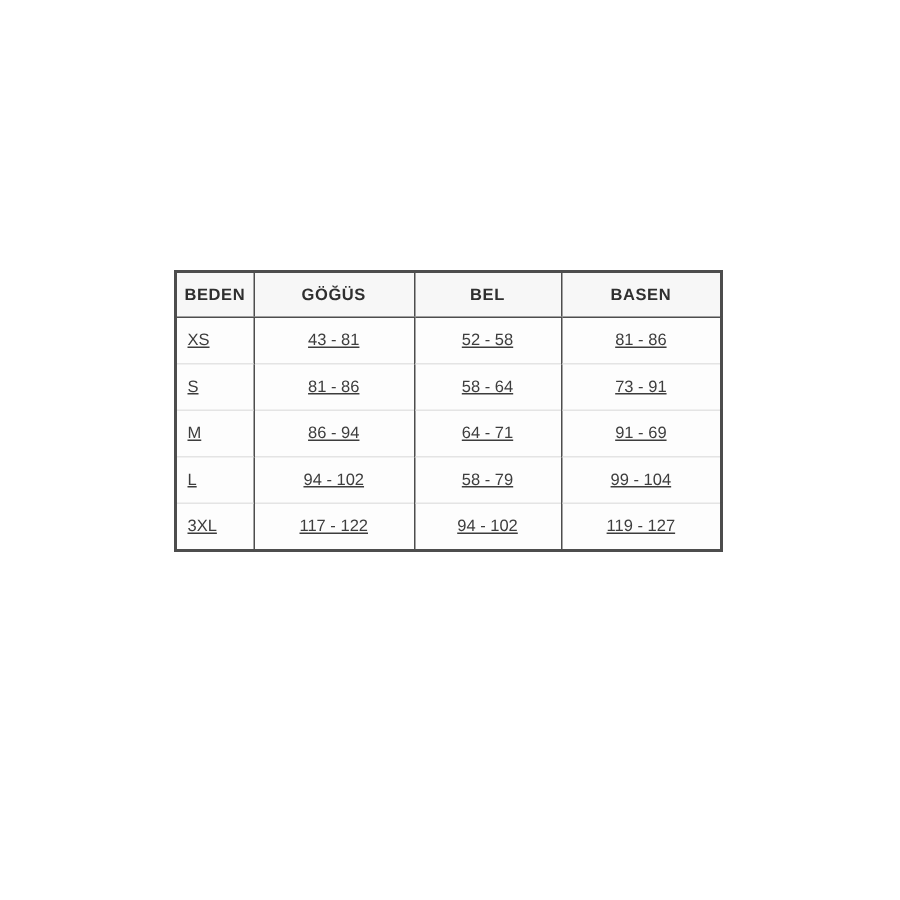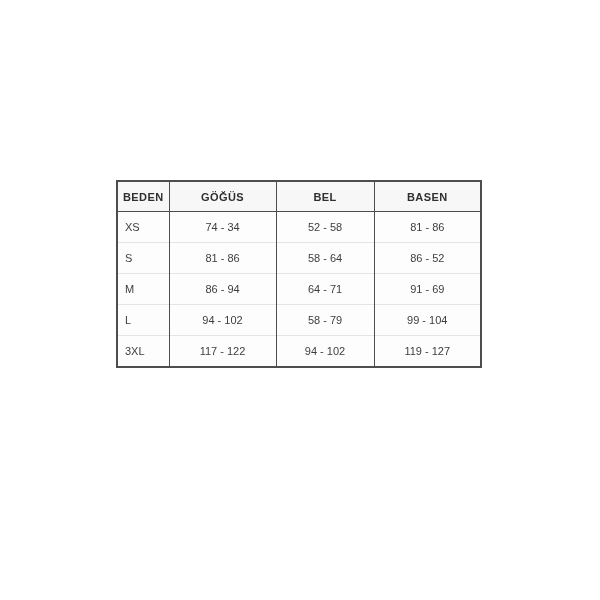--- a/index.html
+++ b/index.html
@@ -43,20 +43,21 @@
     padding: 0;
   }
   table.size-chart td {
     height: 30px;
     font-size: 11px;
     color: #3d3d3d;
     text-align: center;
     vertical-align: middle;
     padding: 0;
     background: #fdfdfd;
+    text-decoration: underline;
   }
   
   table.size-chart th + th,
   table.size-chart td + td {
     border-left: 1px solid #4d4d4d;
   }
   
   table.size-chart tbody tr + tr td {
     border-top: 1px solid #e4e4e4;
   }
@@ -81,29 +82,29 @@
       <tr>
         <th>BEDEN</th>
         <th>GÖĞÜS</th>
         <th>BEL</th>
         <th>BASEN</th>
       </tr>
     </thead>
     <tbody id="size-rows">
         <tr>
           <td>XS</td>
-          <td>74 - 34</td>
+          <td>43 - 81</td>
           <td>52 - 58</td>
           <td>81 - 86</td>
         </tr>
         <tr>
           <td>S</td>
           <td>81 - 86</td>
           <td>58 - 64</td>
-          <td>86 - 52</td>
+          <td>73 - 91</td>
         </tr>
         <tr>
           <td>M</td>
           <td>86 - 94</td>
           <td>64 - 71</td>
           <td>91 - 69</td>
         </tr>
         <tr>
           <td>L</td>
           <td>94 - 102</td>

